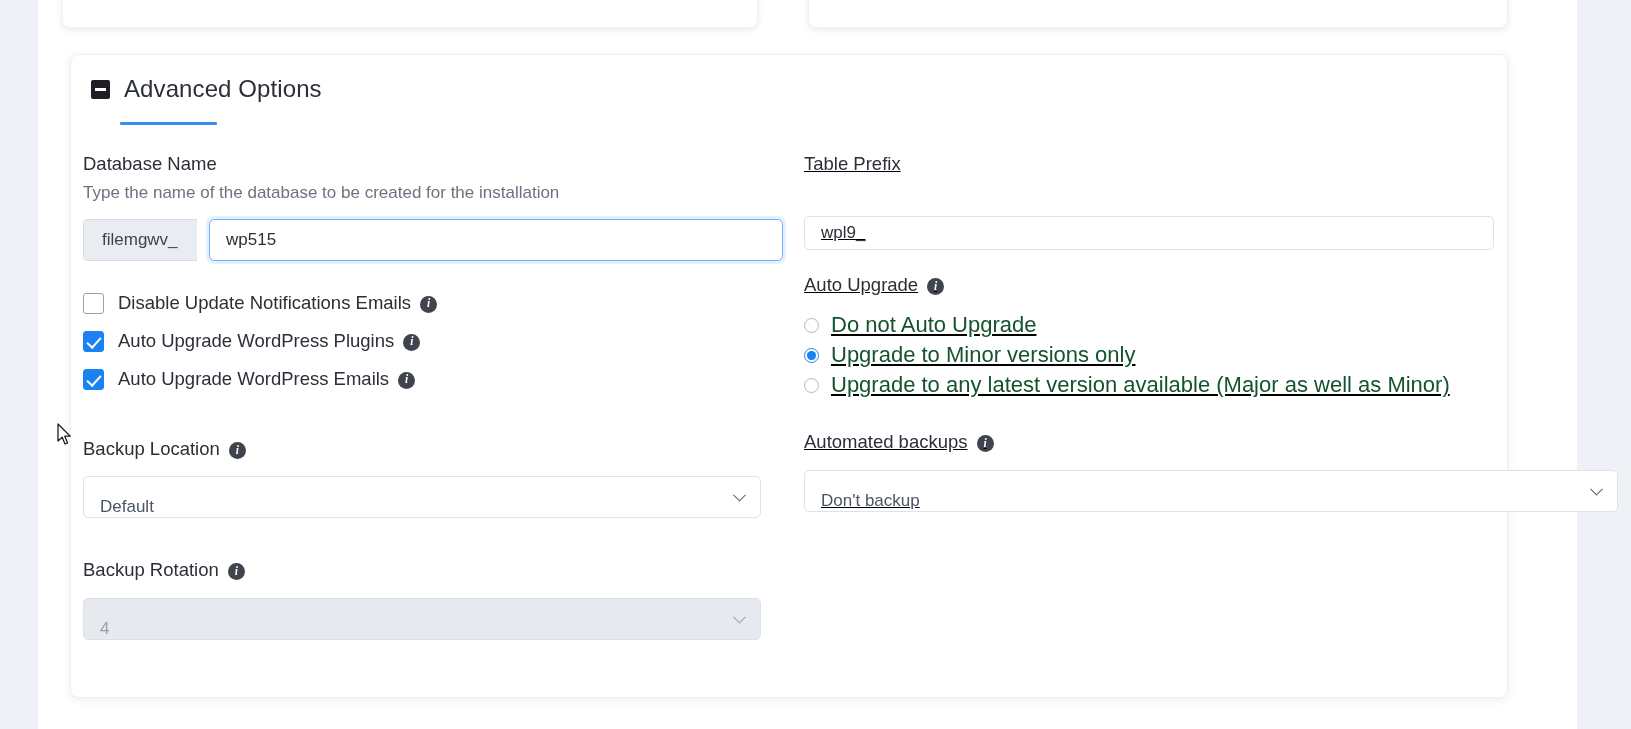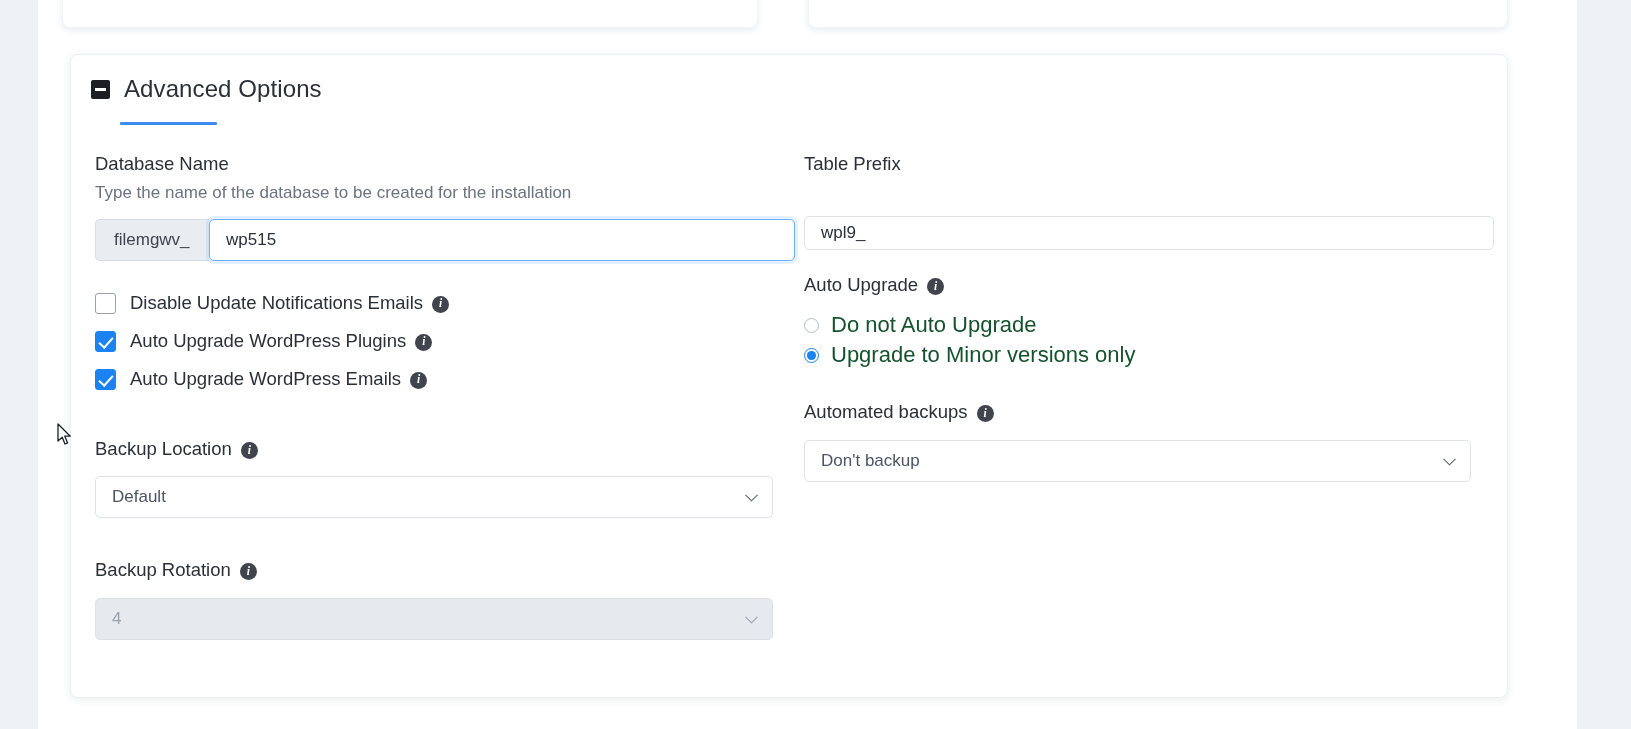--- a/index.html
+++ b/index.html
@@ -91,22 +91,22 @@
     background: #3b8cf0;
     border-radius: 1px;
   }
 
   
   .cols {
     position: absolute;
     left: 0; top: 98px;
     width: 100%;
   }
-  .col-left  { position: absolute; left: 24px;  top: 0; width: 700px; }
-  .col-right { position: absolute; left: 733px; top: 0; width: 690px; }
+  .col-left  { position: absolute; left: 12px;  top: 0; width: 700px; }
+  .col-right { position: absolute; left: 733px; top: 0; width: 690px; text-decoration: underline; }
 
   .field-label {
     font-size: 18.5px;
     color: #2b2f38;
     display: flex;
     align-items: center;
     gap: 9px;
     line-height: 1.2;
   }
   .field-hint {
@@ -240,41 +240,41 @@
   }
 
   
   .select-box {
     position: relative;
     height: 42px;
     border: 1px solid #dfe3e9;
     border-radius: 5px;
     background: #ffffff;
     display: flex;
-    align-items: center;
+    align-items: flex-end;
     padding: 0 16px;
     font-size: 17px;
     color: #4b5563;
   }
   .select-box.disabled {
     background: #e6eaef;
     border-color: #dde1e7;
     color: #9aa1ab;
   }
   .chevron {
     position: absolute;
     right: 16px;
     top: 50%;
     width: 9px; height: 9px;
     border: solid #5b636e;
     border-width: 0 1.7px 1.7px 0;
     transform: translateY(-70%) rotate(45deg);
   }
   .select-box.disabled .chevron { border-color: #9aa1ab; }
-  .mt-md { margin-top: 16px; }
+  .mt-md { margin-top: 16px; gap: 12px; }
 
   
   .cursor {
     position: absolute;
     left: 57px;
     top: 423px;
     width: 18px;
     height: 24px;
     pointer-events: none;
   }
@@ -382,29 +382,33 @@
 
           <div style="margin-top:14px;">
             <div class="radio-row">
               <span class="rbox"></span>
               <span class="radio-label">Do not Auto Upgrade</span>
             </div>
             <div class="radio-row">
               <span class="rbox selected"></span>
               <span class="radio-label">Upgrade to Minor versions only</span>
             </div>
+            <div class="radio-row">
+              <span class="rbox"></span>
+              <span class="radio-label">Upgrade to any latest version available (Major as well as Minor)</span>
+            </div>
           </div>
         </div>
 
         <div style="margin-top:31px;">
           <div class="field-label">
             <span>Automated backups</span>
             <span class="info-icon">i</span>
           </div>
-          <div class="select-box mt-md" style="width:667px;">
+          <div class="select-box mt-md" style="width:814px;">
             <span>Don't backup</span>
             <span class="chevron"></span>
           </div>
         </div>
 
       </div>
 
     </div>
   </div>
 

